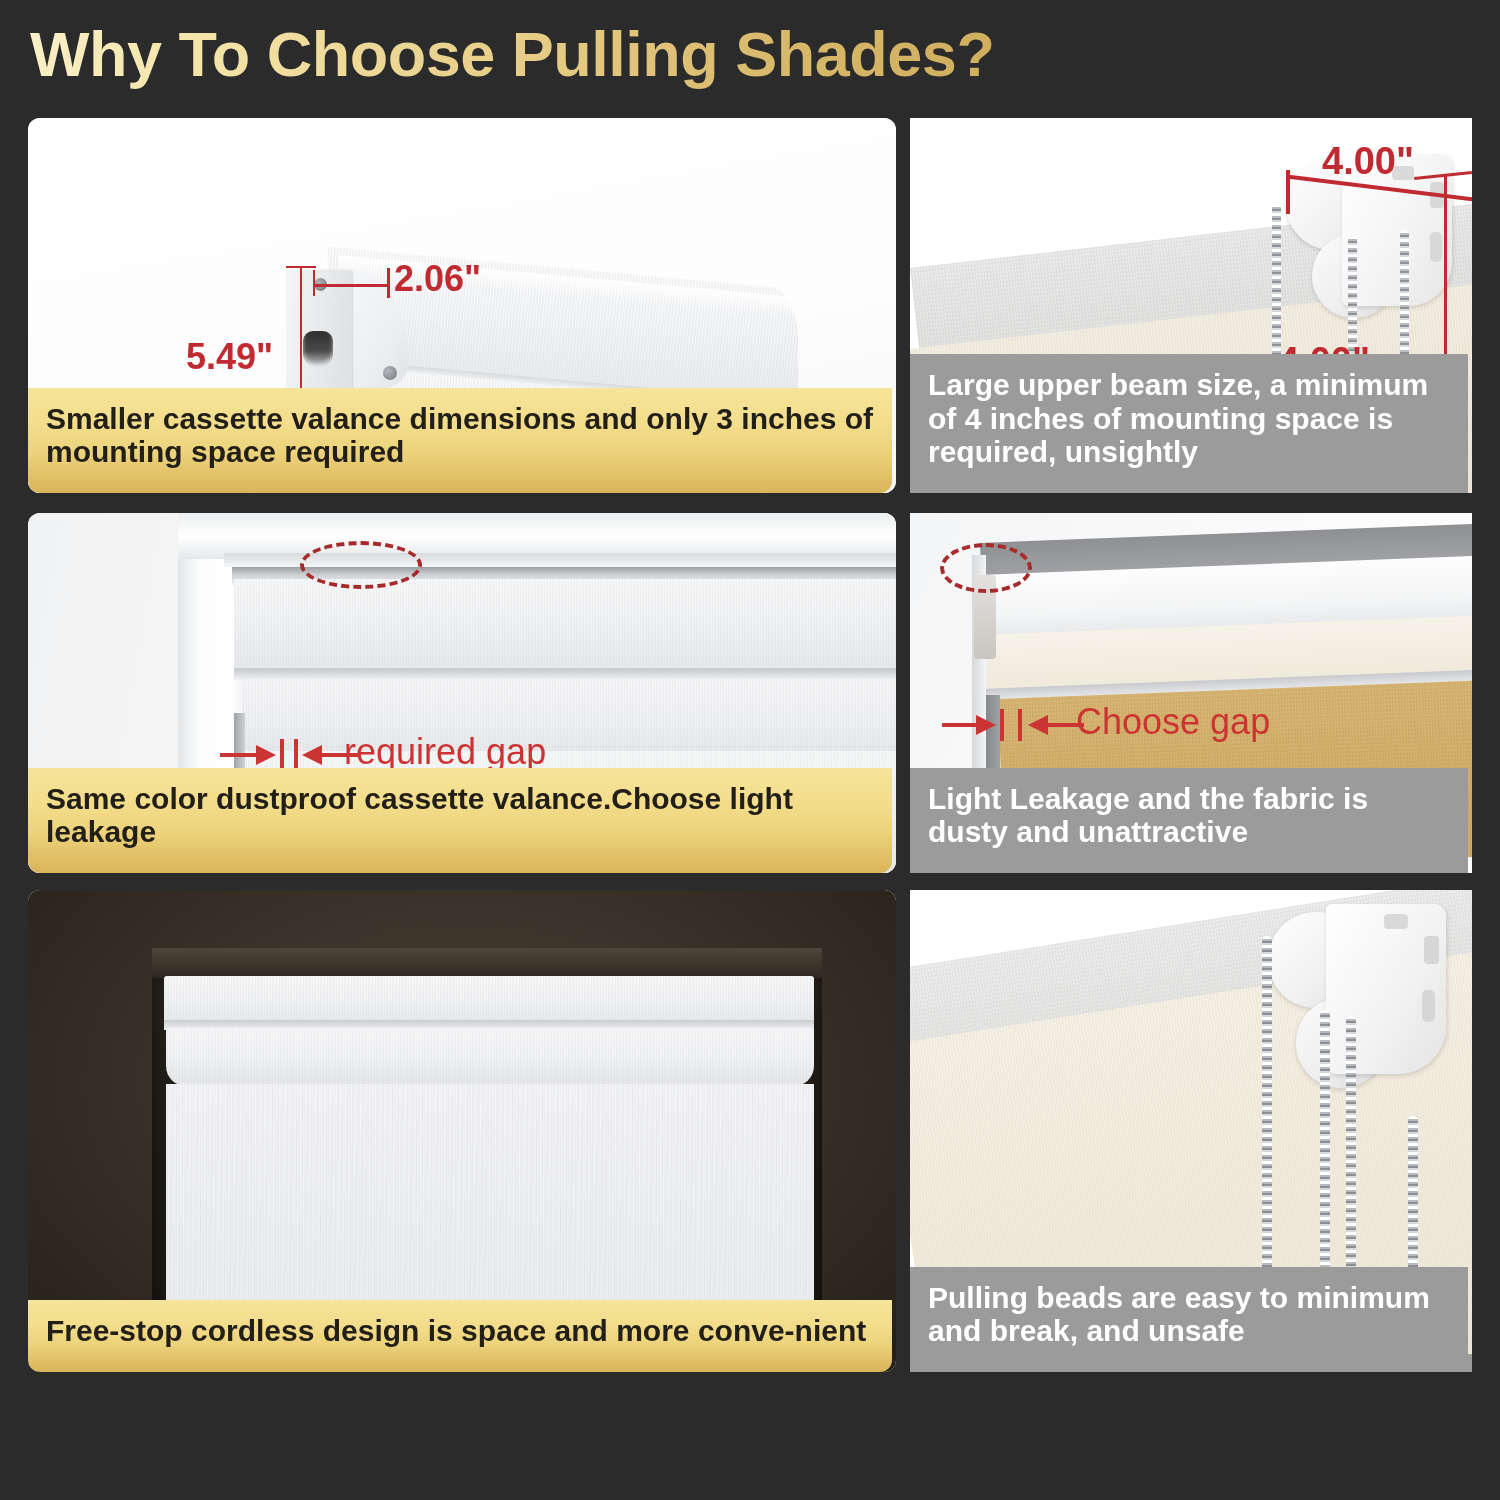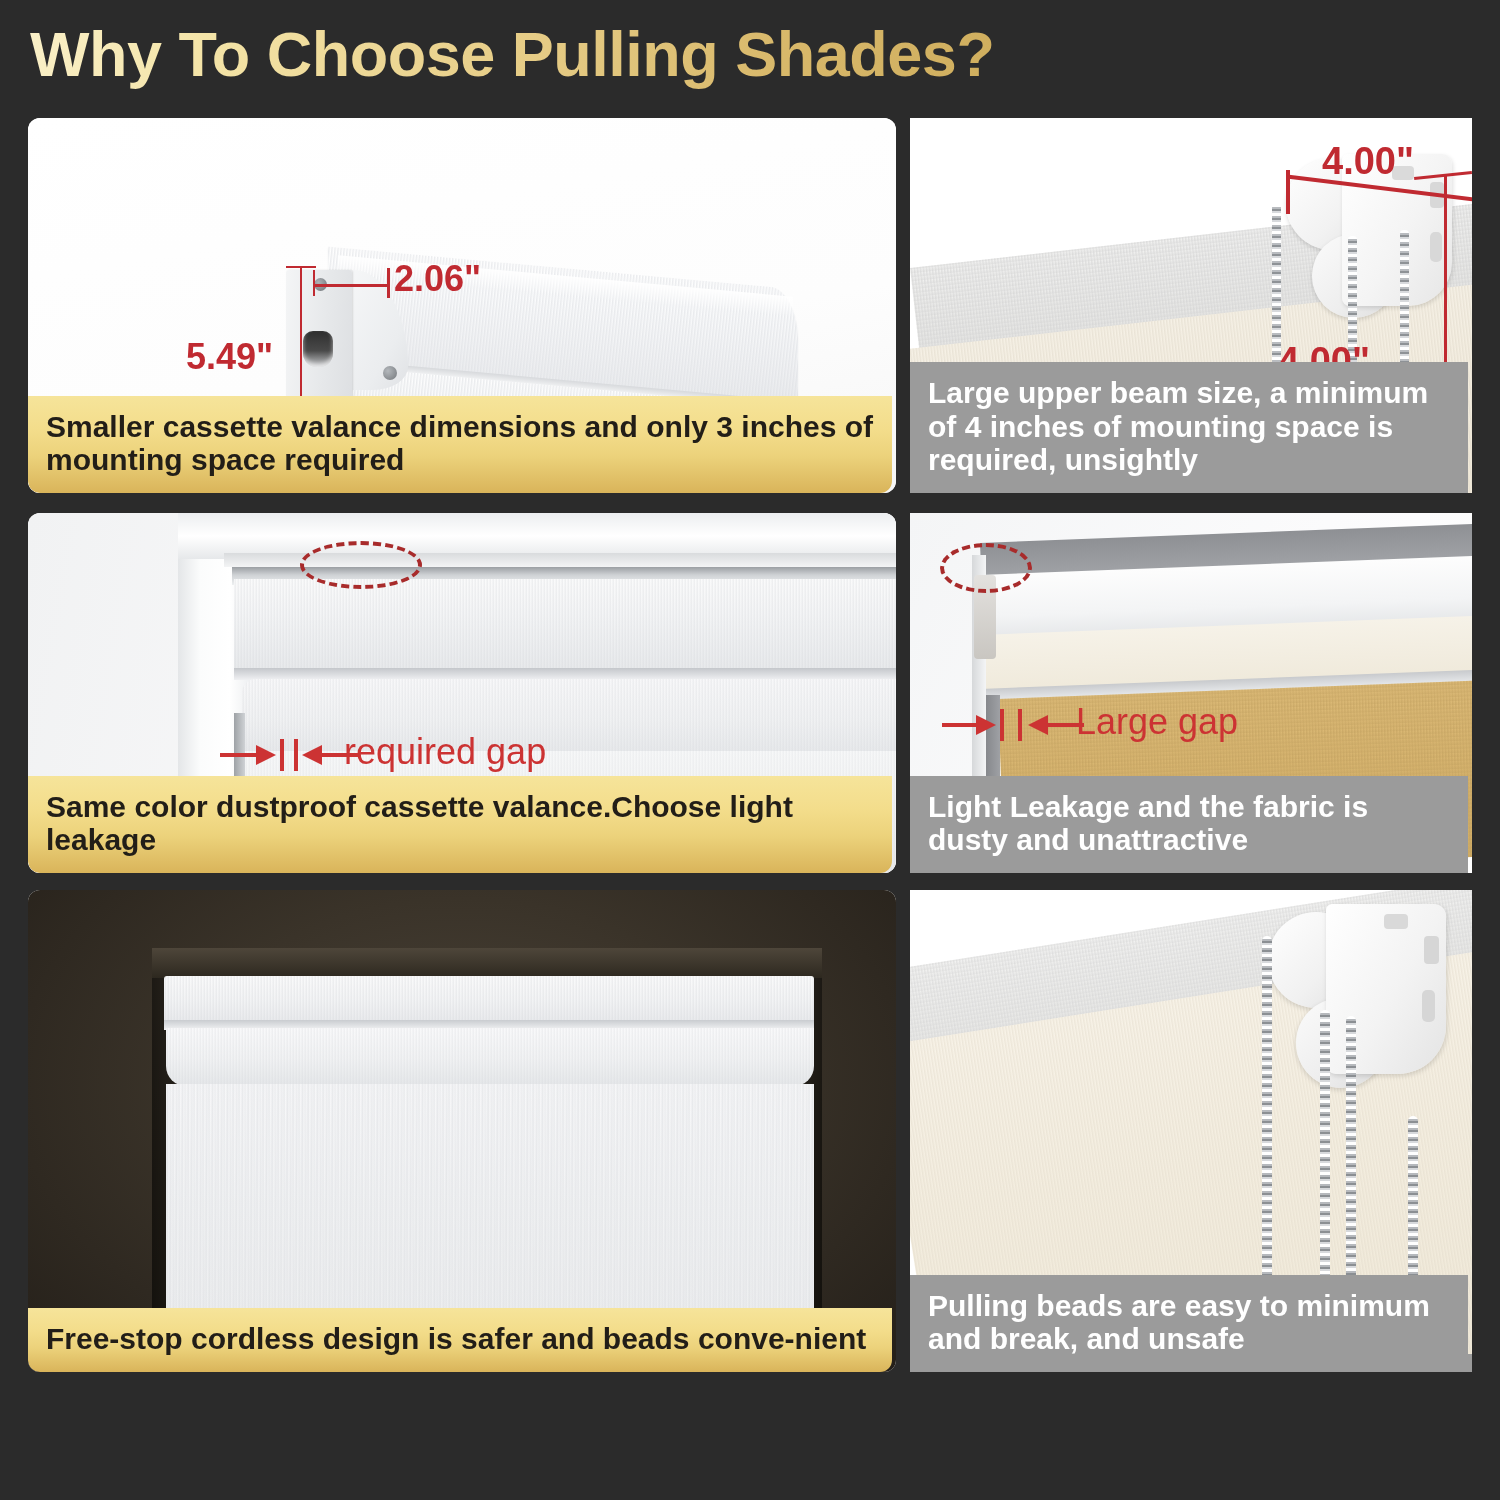--- a/index.html
+++ b/index.html
@@ -42,21 +42,21 @@
   .panel.r1 { top: 118px; height: 375px; }
   .panel.r2 { top: 513px; height: 360px; }
   .panel.r3 { top: 890px; height: 482px; }
   .panel.left.rounded { border-radius: 12px; }
 
   .photo { position: absolute; left: 0; top: 0; right: 0; bottom: 0; overflow: hidden; }
 
   
   .caption {
     position: absolute; left: 0; right: 4px; bottom: 0;
-    padding: 14px 18px 16px 18px;
+    padding: 14px 18px 24px 18px;
     font-weight: bold;
     line-height: 1.12;
     z-index: 40;
   }
   .caption.gold {
     background: linear-gradient(180deg,#f6e49a 0%, #f3dd8b 35%, #ecd27b 62%, #d9b45a 100%);
     color: #221e18;
     font-size: 30px;
     border-bottom-left-radius: 12px;
     border-bottom-right-radius: 12px;
@@ -523,21 +523,21 @@
       <div class="dash-ellipse" style="left:30px; top:30px; width:92px; height:50px;"></div>
 
       <svg style="position:absolute; left:30px; top:192px; z-index:32;" width="300" height="40" viewBox="0 0 300 40">
         <path d="M2 20 L44 20" stroke="#cc3333" stroke-width="4"></path>
         <path d="M36 10 L56 20 L36 30 Z" fill="#cc3333"></path>
         <rect x="60" y="4" width="4" height="32" fill="#cc3333"></rect>
         <rect x="78" y="4" width="4" height="32" fill="#cc3333"></rect>
         <path d="M144 20 L100 20" stroke="#cc3333" stroke-width="4"></path>
         <path d="M108 10 L88 20 L108 30 Z" fill="#cc3333"></path>
       </svg>
-      <div class="gap-label" style="left:166px; top:188px; font-size:36px;">Large gap</div>
+      <div class="gap-label" style="left:166px; top:188px; font-size:36px;">Choose gap</div>
     </div>
     <div class="caption gray">Light Leakage and the fabric is dusty and unattractive</div>
   </div>
 
   <div class="panel left r3 rounded">
     <div class="photo">
       <div class="p5-wall"></div>
       <div class="p5-recess"></div>
       <div class="p5-reveal-top"></div>
       <div class="p5-glass"></div>
@@ -545,21 +545,21 @@
       <div class="p5-tree2"></div>
       <div class="p5-tree3"></div>
       <div class="p5-hand"></div>
       <div class="p5-cassette"></div>
       <div class="p5-cassette-lip"></div>
       <div class="p5-roller"></div>
       <div class="p5-fabric"></div>
       <div class="p5-bottomrail"></div>
       <div class="p5-tab"></div>
     </div>
-    <div class="caption gold">Free-stop cordless design is safer and beads conve-nient</div>
+    <div class="caption gold">Free-stop cordless design is space and more conve-nient</div>
   </div>
 
   <div class="panel right r3">
     <div class="photo">
       <div class="p6-bg"></div>
       <div class="p6-fabric-white"></div>
       <div class="p6-tan"></div>
       <div class="p6-fabric-cream"></div>
       <div class="p6-chain p6-c1"></div>
       <div class="p6-chain p6-c2"></div>

